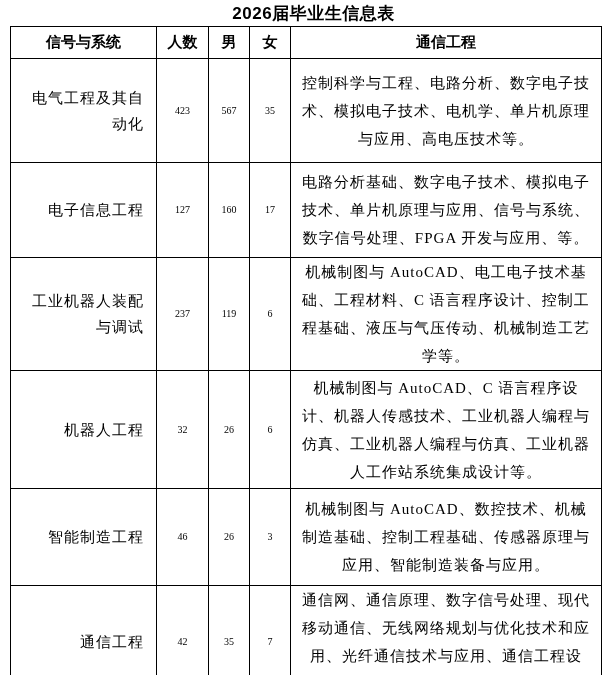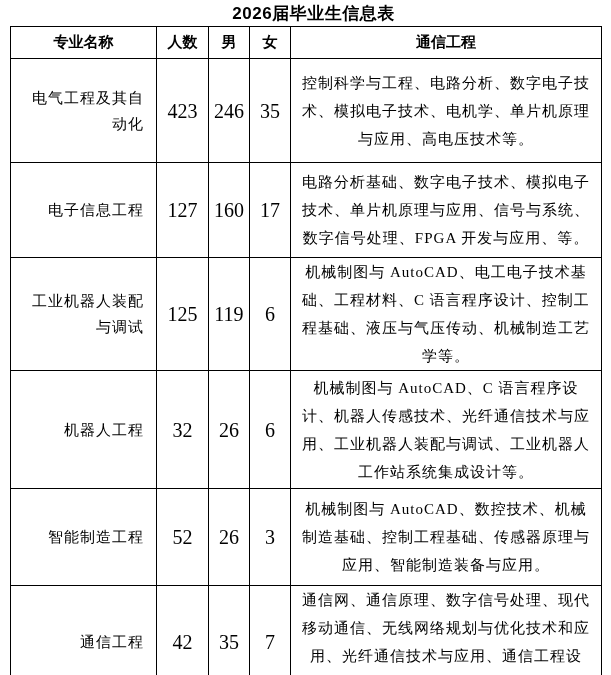--- a/index.html
+++ b/index.html
@@ -57,21 +57,21 @@
     font-size: 15px;
     line-height: 28px;
   }
   td.major {
     padding: 16px 12px;
     line-height: 26px;
     letter-spacing: 1px;
     text-align: right;
   }
   td.num {
-    font-size: 20px;
+    font-size: 10px;
   }
   td.courses {
     padding: 0 9px;
     letter-spacing: 1px;
     line-height: 28px;
   }
   
   .info-table tbody tr:nth-child(1) { height: 104px; }
   .info-table tbody tr:nth-child(2) { height: 95px; }
   .info-table tbody tr:nth-child(3) { height: 98px; }
@@ -89,59 +89,59 @@
   <table class="info-table">
     <colgroup>
       <col style="width:146px">
       <col style="width:52px">
       <col style="width:41px">
       <col style="width:41px">
       <col style="width:311px">
     </colgroup>
     <thead>
       <tr>
-        <th>专业名称</th>
+        <th>信号与系统</th>
         <th>人数</th>
         <th>男</th>
         <th>女</th>
         <th>通信工程</th>
       </tr>
     </thead>
     <tbody id="table-body">
         <tr>
       <td class="major">电气工程及其自动化</td>
       <td class="num">423</td>
-      <td class="num">246</td>
+      <td class="num">567</td>
       <td class="num">35</td>
       <td class="courses">控制科学与工程、电路分析、数字电子技术、模拟电子技术、电机学、单片机原理与应用、高电压技术等。</td>
     </tr>
         <tr>
       <td class="major">电子信息工程</td>
       <td class="num">127</td>
       <td class="num">160</td>
       <td class="num">17</td>
       <td class="courses">电路分析基础、数字电子技术、模拟电子技术、单片机原理与应用、信号与系统、数字信号处理、FPGA 开发与应用、等。</td>
     </tr>
         <tr>
       <td class="major">工业机器人装配与调试</td>
-      <td class="num">125</td>
+      <td class="num">237</td>
       <td class="num">119</td>
       <td class="num">6</td>
       <td class="courses">机械制图与 AutoCAD、电工电子技术基础、工程材料、C 语言程序设计、控制工程基础、液压与气压传动、机械制造工艺学等。</td>
     </tr>
         <tr>
       <td class="major">机器人工程</td>
       <td class="num">32</td>
       <td class="num">26</td>
       <td class="num">6</td>
-      <td class="courses">机械制图与 AutoCAD、C 语言程序设计、机器人传感技术、光纤通信技术与应用、工业机器人装配与调试、工业机器人工作站系统集成设计等。</td>
+      <td class="courses">机械制图与 AutoCAD、C 语言程序设计、机器人传感技术、工业机器人编程与仿真、工业机器人编程与仿真、工业机器人工作站系统集成设计等。</td>
     </tr>
         <tr>
       <td class="major">智能制造工程</td>
-      <td class="num">52</td>
+      <td class="num">46</td>
       <td class="num">26</td>
       <td class="num">3</td>
       <td class="courses">机械制图与 AutoCAD、数控技术、机械制造基础、控制工程基础、传感器原理与应用、智能制造装备与应用。</td>
     </tr>
         <tr>
       <td class="major">通信工程</td>
       <td class="num">42</td>
       <td class="num">35</td>
       <td class="num">7</td>
       <td class="courses">通信网、通信原理、数字信号处理、现代移动通信、无线网络规划与优化技术和应用、光纤通信技术与应用、通信工程设计。</td>

